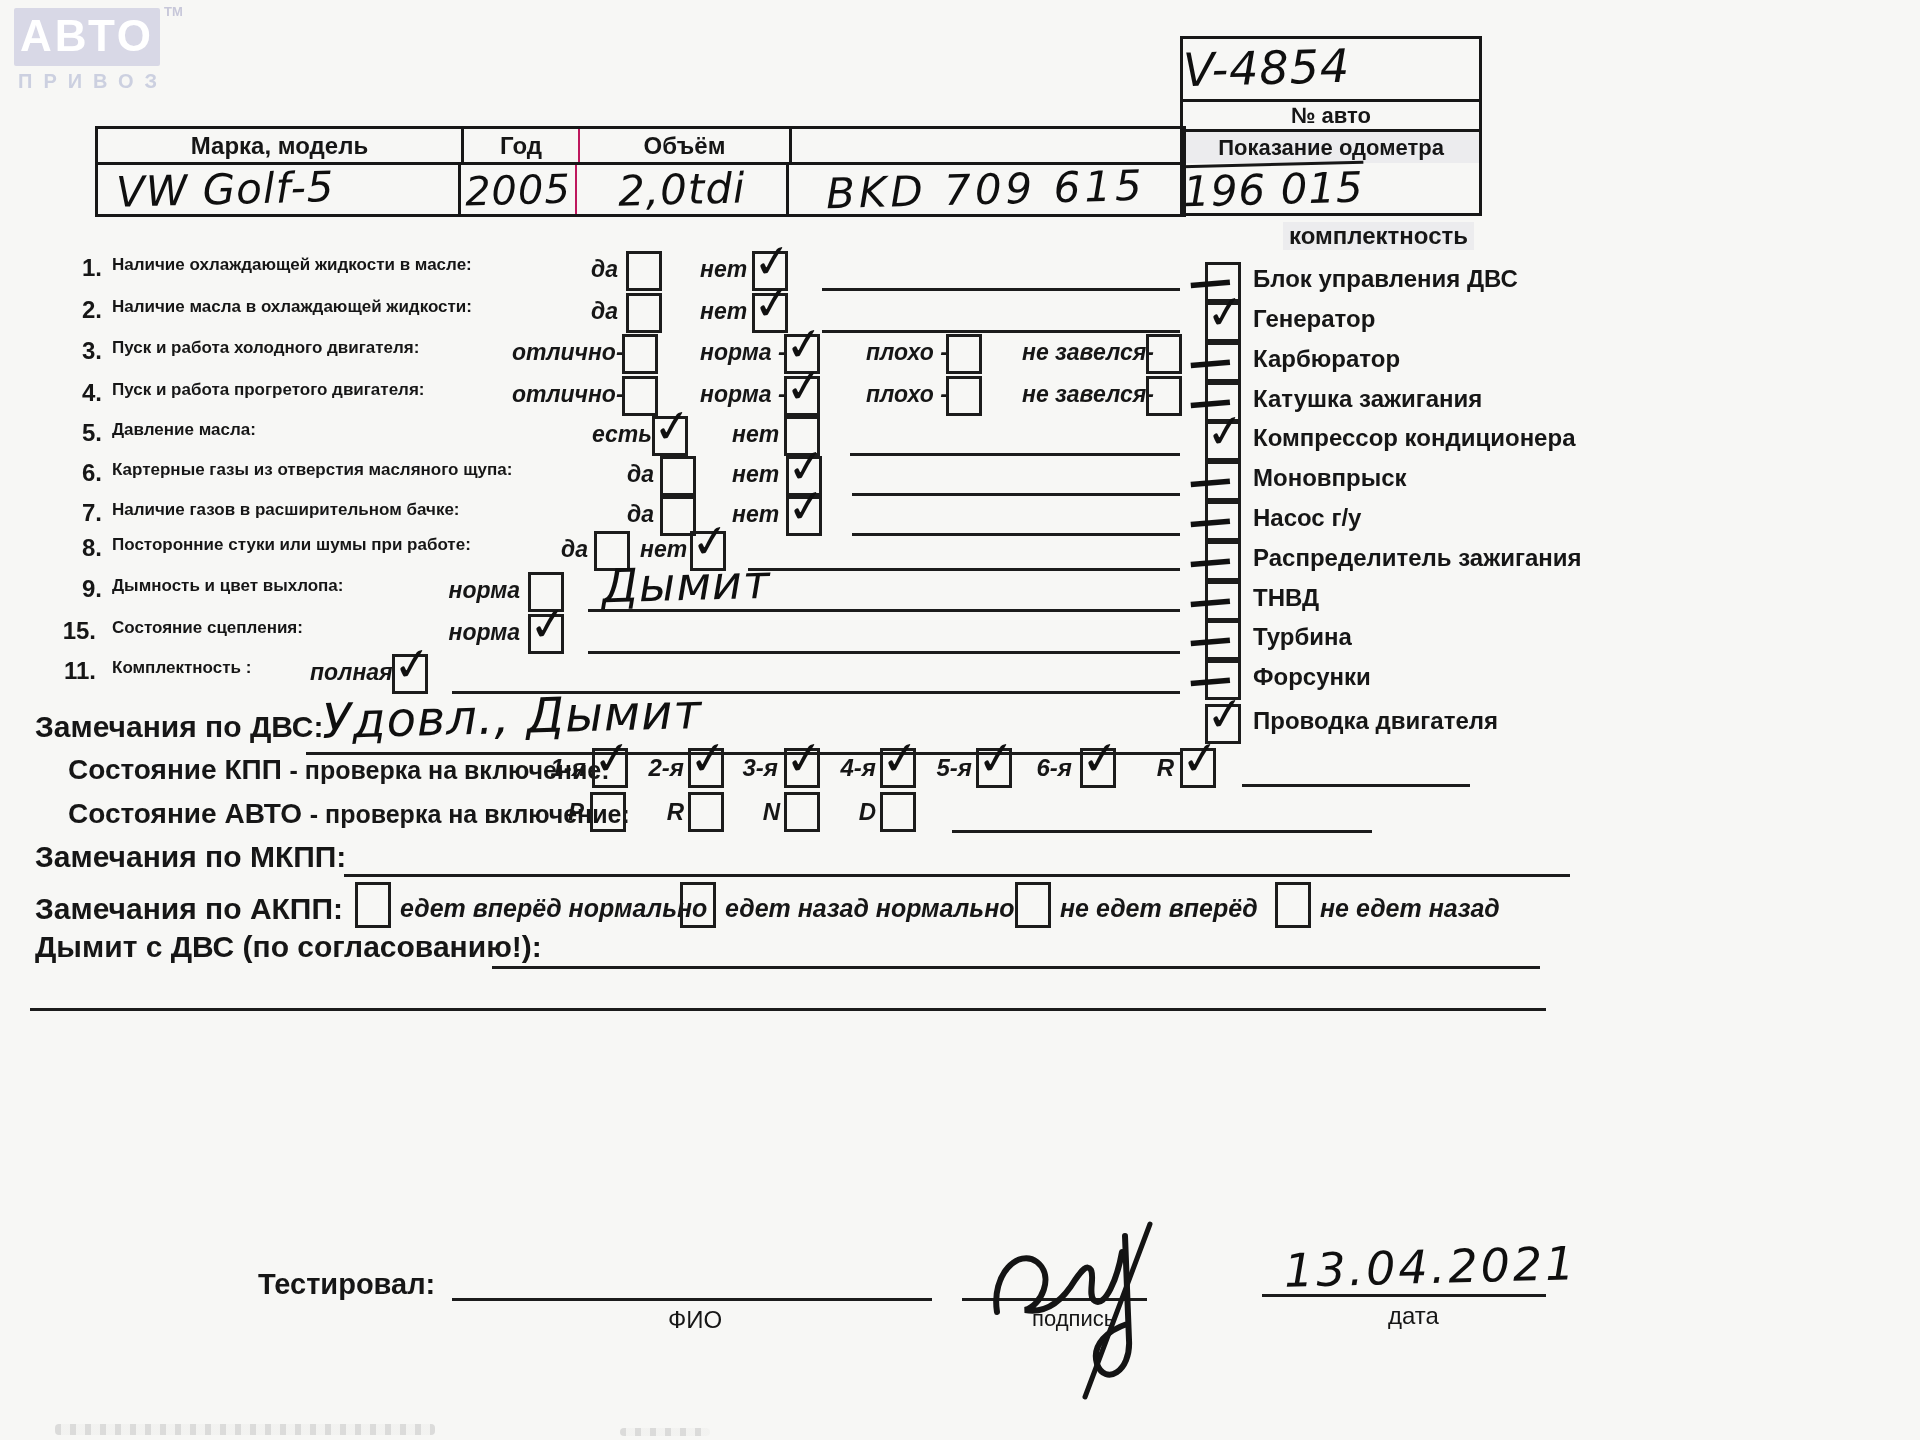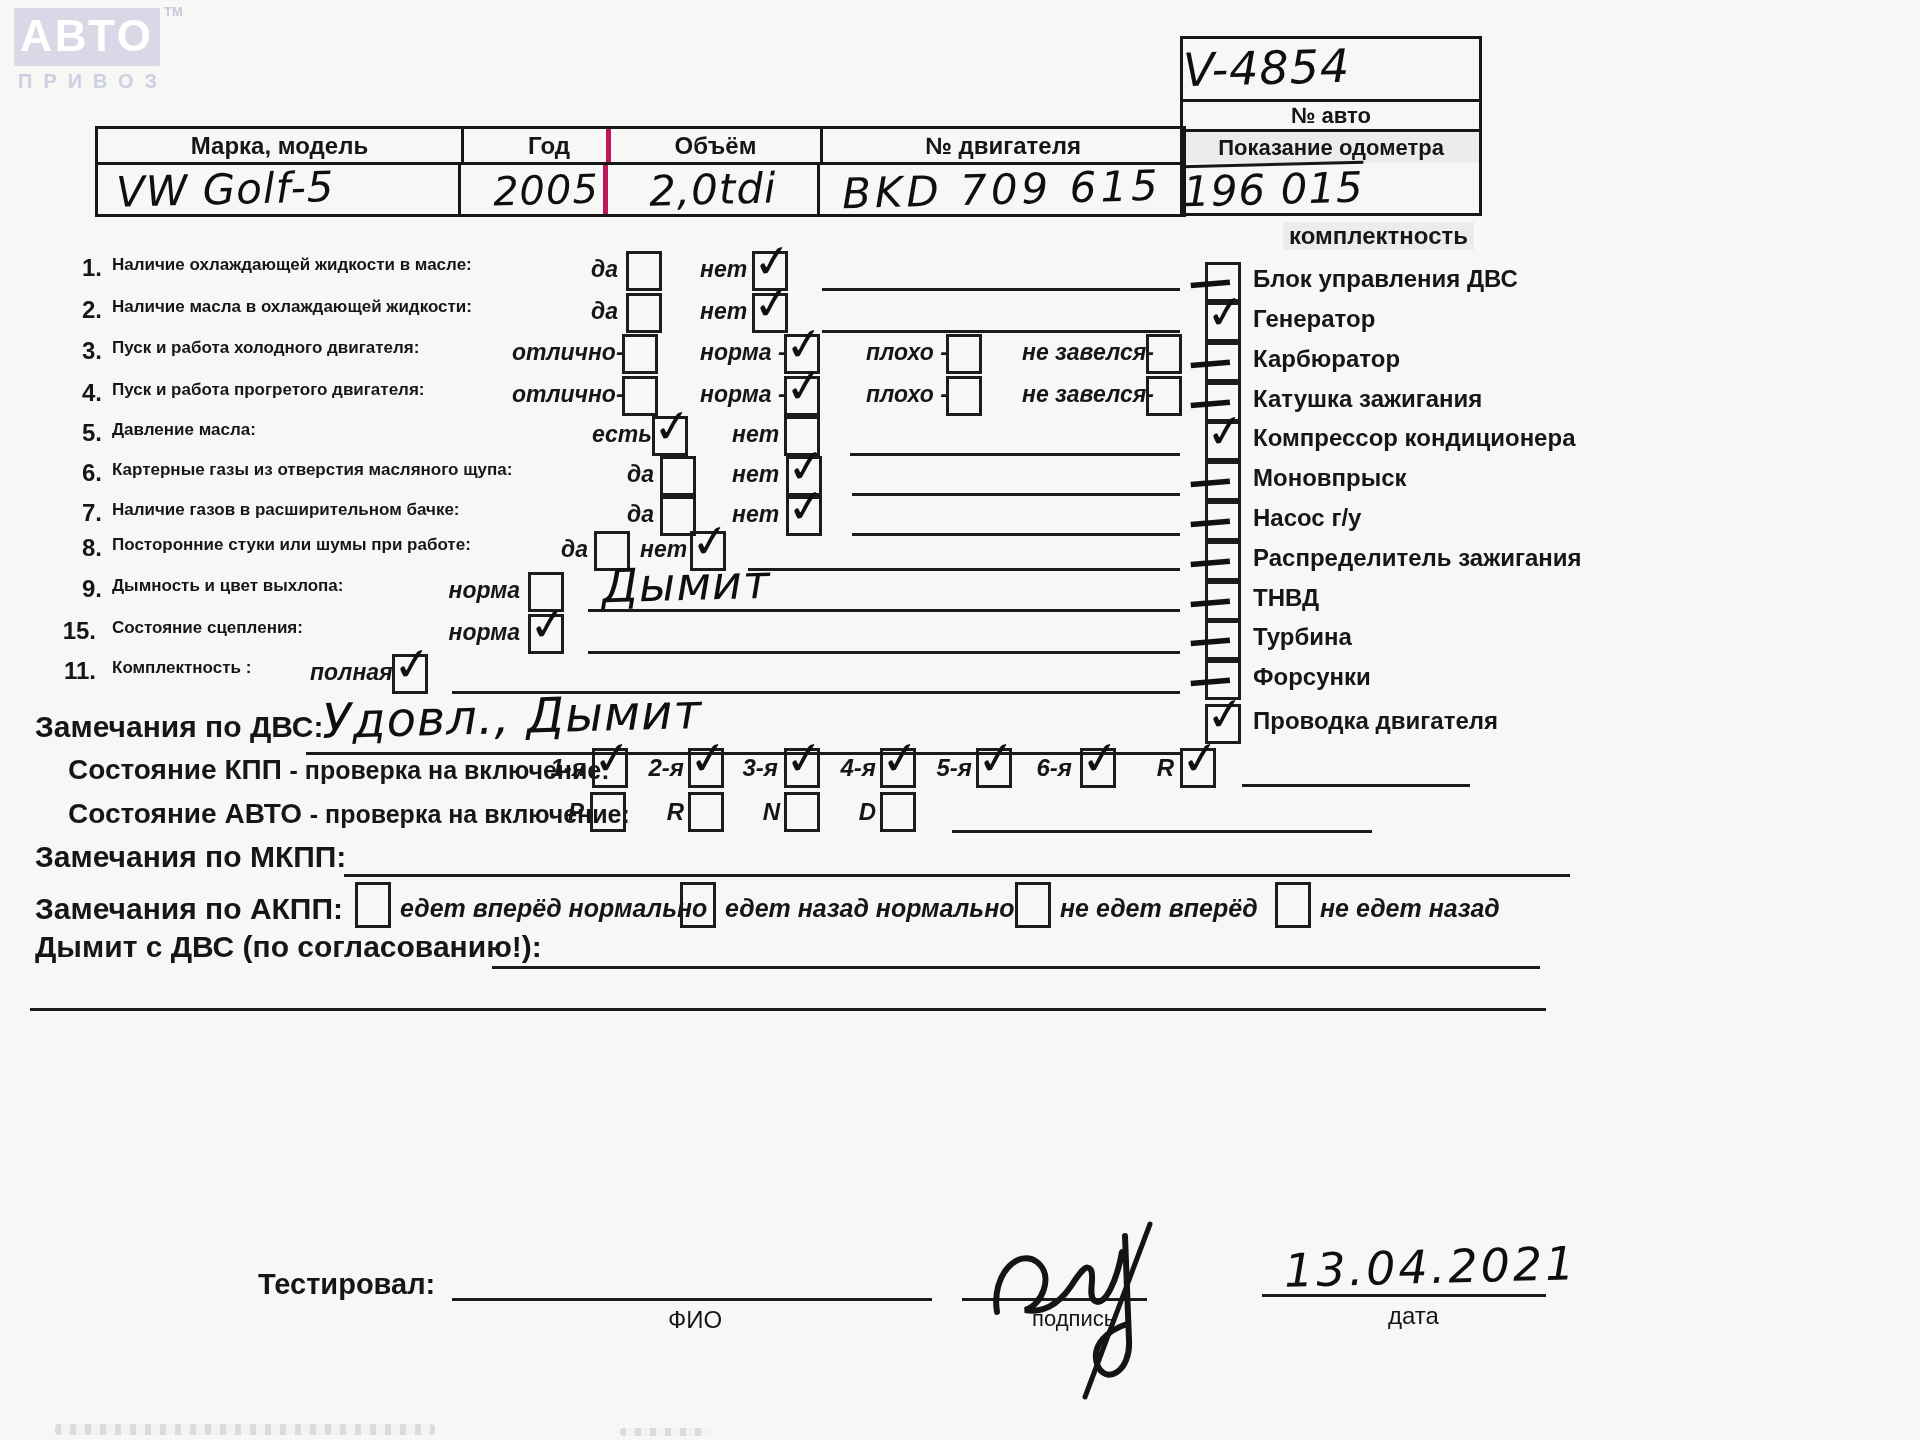--- a/index.html
+++ b/index.html
@@ -18,21 +18,21 @@
   .id-val{height:60px;text-align:center;font-size:46px;line-height:58px;letter-spacing:4px;}
   .id-label{height:27px;border-top:3px solid #171717;text-align:center;font-weight:bold;font-size:22px;line-height:27px;}
   .id-odo-h{height:31px;border-top:3px solid #171717;text-align:center;font-weight:bold;font-size:22px;line-height:31px;background:#ececee;}
   .id-odo-v{height:47px;border-top:3px solid #171717;text-align:center;font-size:42px;line-height:48px;letter-spacing:5px;}
   
   .vtable{position:absolute;left:95px;top:126px;width:1085px;border:3px solid #171717;}
   .vt-head{display:flex;height:33px;font-weight:bold;font-size:24px;align-items:center;text-align:center;border-bottom:3px solid #171717;}
   .vt-data{display:flex;height:49px;align-items:center;text-align:center;}
   .vt-c{overflow:visible;}
   .c1{width:363px;border-right:3px solid #171717;height:100%;display:flex;align-items:center;justify-content:center;}
-  .c2{width:114px;border-right:5px solid #be185d;height:100%;display:flex;align-items:center;justify-content:center;margin-left:28px;}
+  .c2{width:114px;border-right:2px solid #be185d;height:100%;display:flex;align-items:center;justify-content:center;}
   .c3{width:209px;border-right:3px solid #171717;height:100%;display:flex;align-items:center;justify-content:center;}
   .c4{flex:1;height:100%;display:flex;align-items:center;justify-content:center;}
   .vt-data .c1{justify-content:flex-start;padding-left:18px;box-sizing:border-box;}
   
   .hand{font-family:"DejaVu Sans",sans-serif;font-style:italic;color:#0f0f0f;display:inline-block;transform:rotate(-1.5deg);letter-spacing:1px;}
   
   .cpl-title{position:absolute;left:1283px;top:222px;font-weight:bold;font-size:24px;background:#ececee;padding:0 6px;}
   .cpl-row{position:absolute;left:1205px;width:360px;height:40px;}
   .cpl-label{position:absolute;left:48px;top:3px;font-weight:bold;font-size:24px;white-space:nowrap;}
   
@@ -70,21 +70,20 @@
     <div class="id-label">№ авто</div>
     <div class="id-odo-h">Показание одометра</div>
     <div class="id-odo-v hand">196 015</div>
   </div>
 
   <div class="vtable">
     <div class="vt-head">
       <div class="vt-c c1">Марка, модель</div>
       <div class="vt-c c2">Год</div>
       <div class="vt-c c3">Объём</div>
-      <div class="vt-c c4">№ двигателя</div>
     </div>
     <div class="vt-data">
       <div class="vt-c c1">
           <span class="hand" style="font-size:42px;">VW Golf-5</span>
         </div>
       <div class="vt-c c2">
           <span class="hand" style="font-size:40px;">2005</span>
         </div>
       <div class="vt-c c3">
           <span class="hand" style="font-size:42px;">2,0tdi</span>

